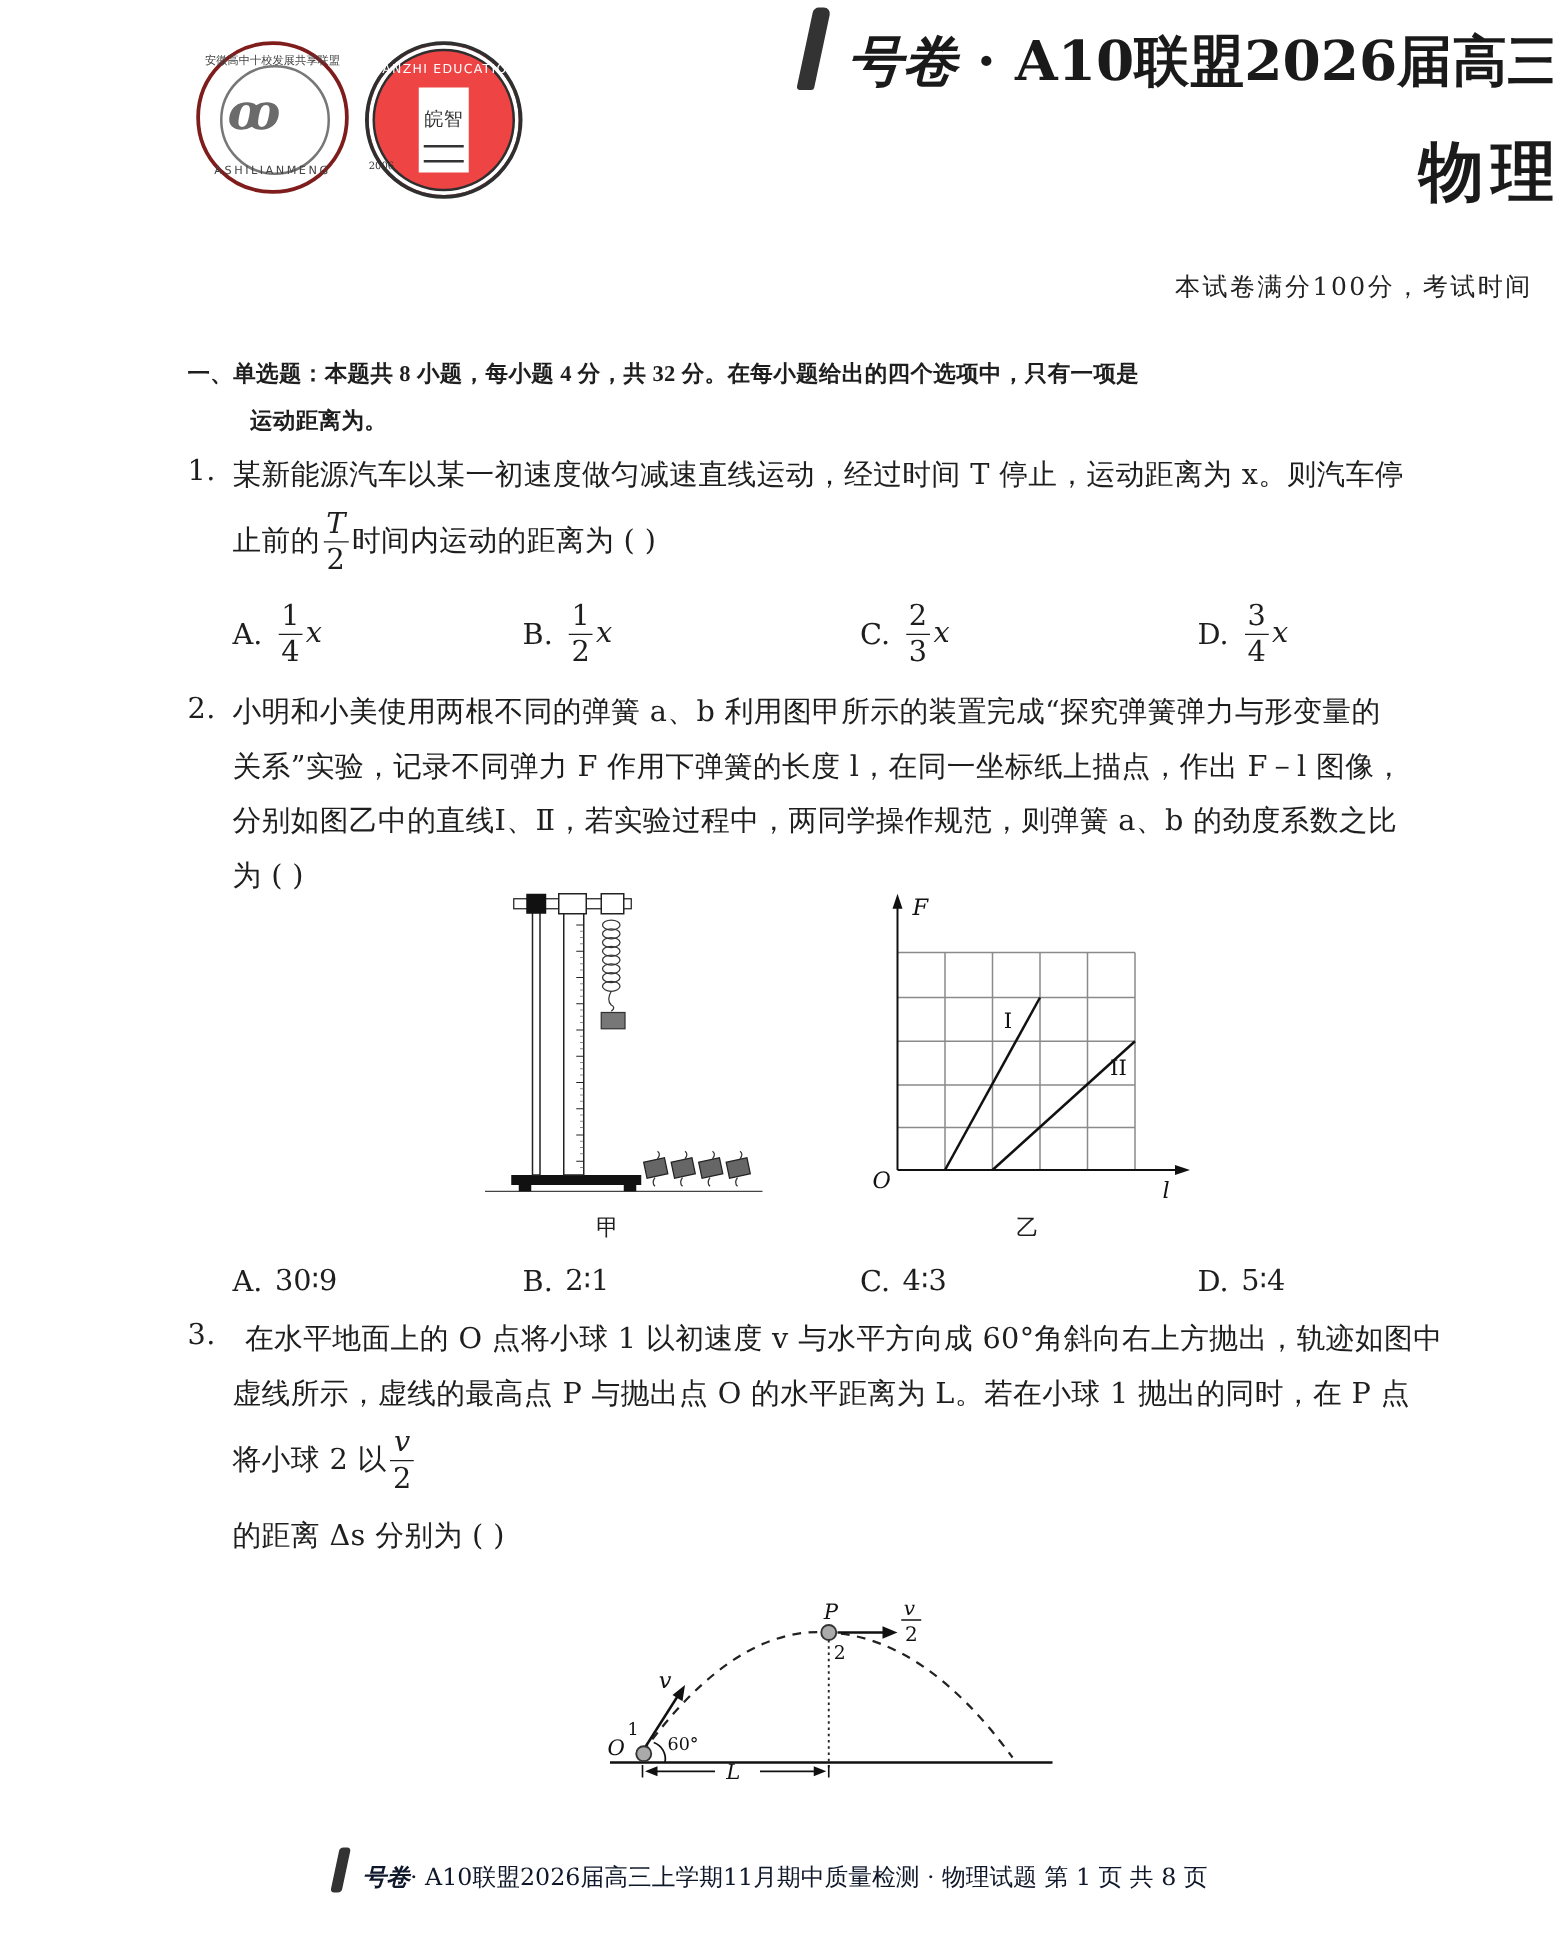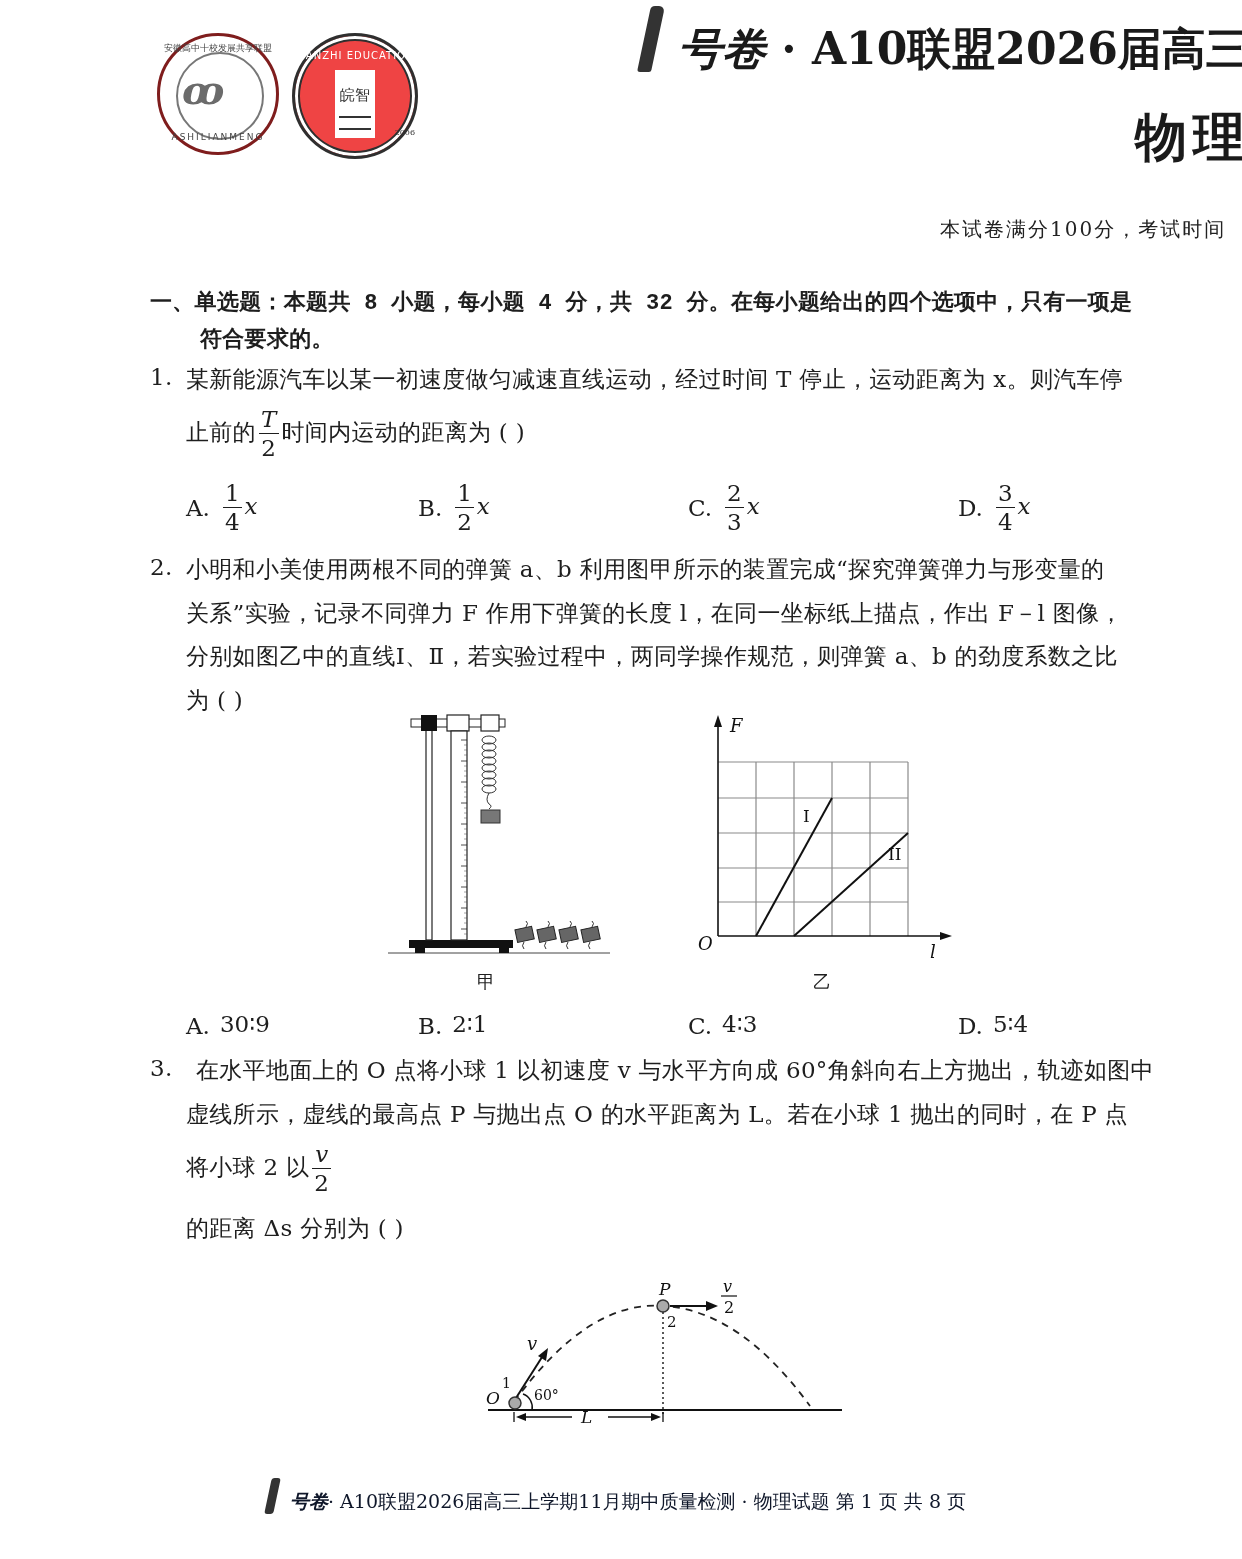--- a/index.html
+++ b/index.html
@@ -13,29 +13,29 @@
   .logo1 { left: 157px; top: 33px; width: 122px; height: 122px; border: 3px solid #7f1d1d; background: #fff; box-sizing: border-box; }
   .logo1 .inner { position:absolute; left: 16px; top: 16px; width: 84px; height: 84px; border-radius:50%; border: 2px solid #777; }
   .logo1 .mark { position:absolute; left: 22px; top: 30px; font-size: 40px; font-style: italic; font-weight: bold; color:#6b6b6b; font-family:"DejaVu Serif", serif; letter-spacing:-8px;}
   .logo1 .ring-text { position:absolute; left: 0; top: 96px; width: 116px; text-align:center; font-size: 9px; letter-spacing: 2px; color:#444; font-family:"DejaVu Sans", sans-serif;}
   .logo1 .ring-top { position:absolute; left: 0; top: 6px; width: 116px; text-align:center; font-size: 9px; color:#444; font-family:"DejaVu Sans", sans-serif;}
   .logo2 { left: 292px; top: 33px; width: 126px; height: 126px; background: #ef4444; border: 3px solid #2f2f2f; box-sizing:border-box; box-shadow: inset 0 0 0 3px #fff, inset 0 0 0 5px #2f2f2f; }
   .logo2 .ring { position:absolute; left:0; top: 14px; width: 120px; text-align:center; color:#fff; font-size: 10px; letter-spacing: 1px; font-family:"DejaVu Sans", sans-serif; }
   .logo2 .gate { position:absolute; left: 40px; top: 34px; width: 40px; height: 68px; background:#fff;font-family:Liberation Mono, monospace; }
   .logo2 .gate .txt { position:absolute; left: 0; top: 16px; width: 40px; text-align:center; font-size: 15px; color:#333; }
   .logo2 .gate .lines { position:absolute; left: 4px; top: 46px; width: 32px; height: 10px; border-top: 2px solid #333; border-bottom: 2px solid #333; }
-  .logo2 .year { position:absolute; left: 0; top: 92px; width: 120px; text-align:right; font-size: 8px; color:#333; }
+  .logo2 .year { position:absolute; left: 0; top: 92px; width: 120px; text-align:left; font-size: 8px; color:#333; }
 
   .brush { position:absolute; width: 14px; height: 66px; background:#333; transform: skewX(-12deg); border-radius: 4px 6px 2px 3px; }
   .title-main { position:absolute; left: 678px; top: 20px; font-size: 44px; font-weight: bold; white-space: nowrap; color:#1a1a1a; }
   .title-sub { position:absolute; left: 1135px; top: 103px; font-size: 52px; font-weight: bold; white-space: nowrap; color:#1a1a1a; letter-spacing: 6px; }
   .note { position:absolute; left: 940px; top: 216px; font-size: 20px; white-space: nowrap; letter-spacing: 2px; color:#222; }
 
   .txt { position:absolute; font-size: 23px; white-space: nowrap; color:#1e1e1e; letter-spacing: 0.3px; }
-  .sec { font-family: Liberation Mono, monospace; font-weight: bold; font-size: 22px; }
+  .sec { font-family: Liberation Serif, serif; font-weight: bold; font-size: 18px; }
   .frac { display:inline-block; vertical-align: middle; text-align:center; line-height: 1; margin: 0 3px; }
   .frac .num { display:block; padding: 0 2px 2px; }
   .frac .den { display:block; border-top: 1.5px solid #1e1e1e; padding: 3px 2px 0; }
   .it { font-style: italic; }
   .opt { position:absolute; font-size: 23px; white-space: nowrap; }
   .opt .lbl { display:inline-block; vertical-align: middle; margin-right: 10px; }
   .cap { position:absolute; font-size: 18px; }
   .footer { position:absolute; left: 290px; top: 1489px; font-size: 19px; white-space: nowrap; color:#0f172a; }
   .footer-brush { position:absolute; left: 268px; top: 1478px; width: 9px; height: 36px; background:#333; transform: skewX(-12deg); border-radius: 3px; }
 </style>
@@ -58,21 +58,21 @@
 </div>
 
 <div class="brush" style="left:644px; top:6px;"></div>
 <div class="title-main">
   <span style="font-style:italic; font-weight:bold;">号卷</span><span> · </span><span>A10联盟2026届高三</span>
 </div>
 <div class="title-sub">物理</div>
 <div class="note">本试卷满分100分，考试时间</div>
 
 <div class="txt sec" style="left:150px; top:287px;">一、单选题：本题共 8 小题，每小题 4 分，共 32 分。在每小题给出的四个选项中，只有一项是</div>
-<div class="txt sec" style="left:200px; top:324px;">符合要求的。</div>
+<div class="txt sec" style="left:200px; top:324px;">运动距离为。</div>
 
 <div class="txt" style="left:150px; top:364px;">1.</div>
 <div class="txt" style="left:186px; top:364px;">某新能源汽车以某一初速度做匀减速直线运动，经过时间 T 停止，运动距离为 x。则汽车停</div>
 <div class="txt" style="left:186px; top:408px;">
   <span>止前的</span><span class="frac"><span class="num it">T</span><span class="den">2</span></span><span>时间内运动的距离为 (        )</span>
 </div>
 <div class="opt" style="left:186px; top:482px;">
   <span class="lbl">A.</span><span class="frac"><span class="num">1</span><span class="den">4</span></span><span class="it">x</span>
 </div>
 <div class="opt" style="left:418px; top:482px;">

